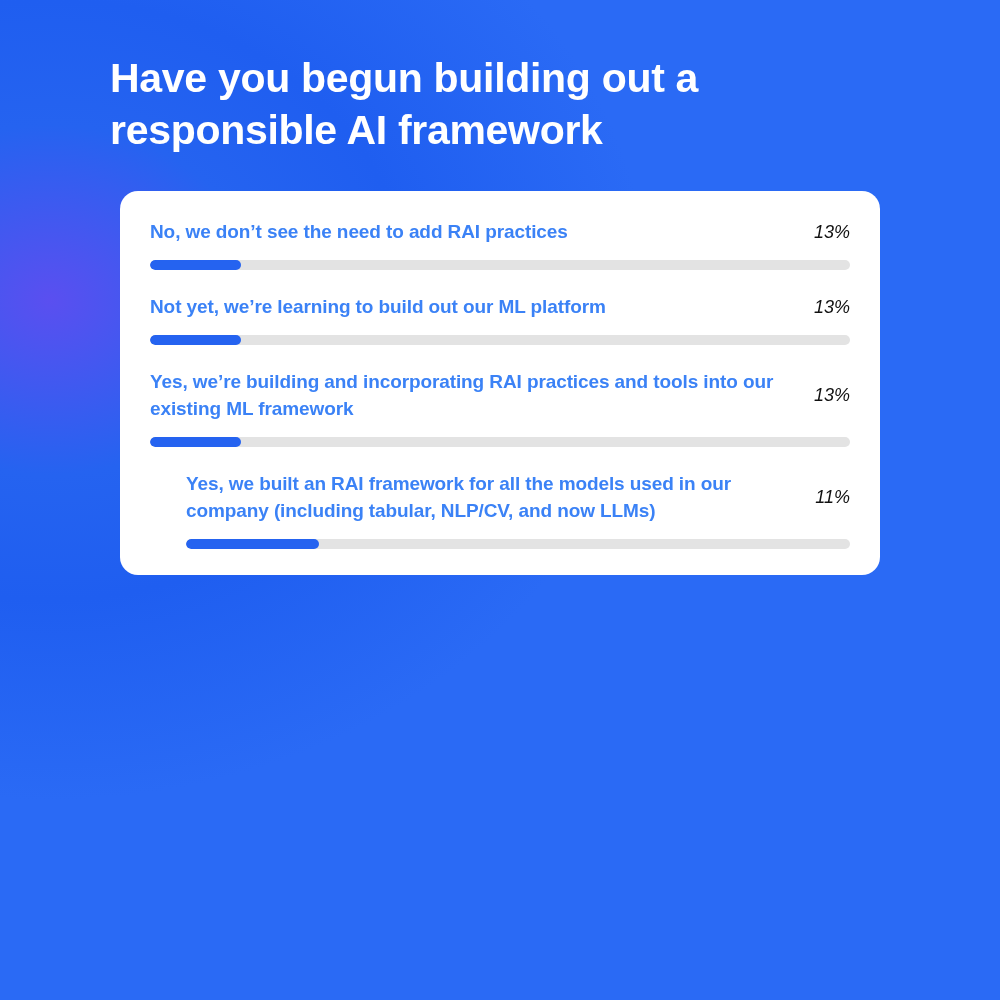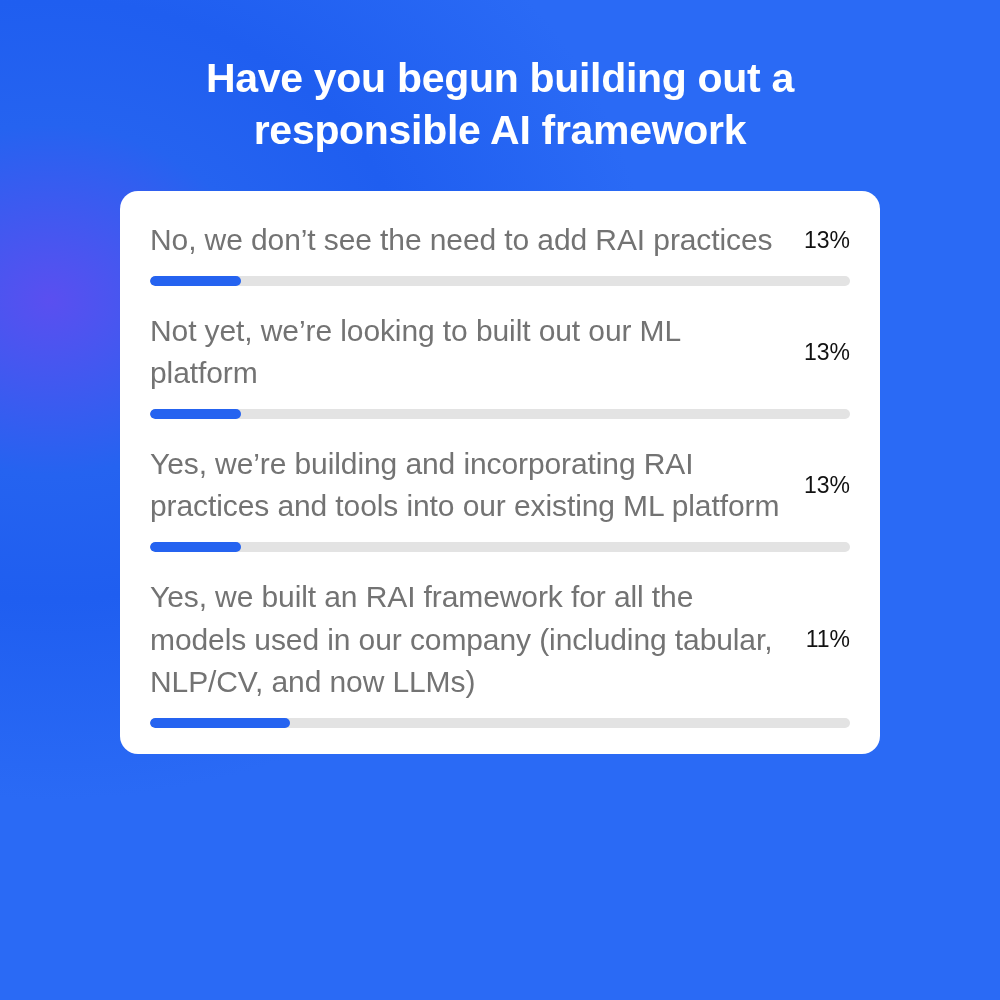--- a/index.html
+++ b/index.html
@@ -9,56 +9,57 @@
     background: radial-gradient(ellipse 600px 500px at 5% 30%, #5a4ff0 0%, #2563f0 35%, #1f5ef0 60%, #2a6af5 100%);
     display: flex;
     flex-direction: column;
     align-items: center;
     padding-top: 52px;
   }
   .title {
     color: #ffffff;
     font-size: 41px;
     font-weight: 600;
-    text-align: center;
+    text-align: left;
     line-height: 1.28;
     letter-spacing: -0.3px;
     margin-bottom: 34px;
     max-width: 780px;
   }
   .card {
     background: #ffffff;
     width: 760px;
     border-radius: 18px;
     padding: 28px 30px 24px 30px;
   }
   .row {
     margin-bottom: 24px;
   }
-  .row:last-child { margin-bottom: 2px; }
+  .row:last-child { margin-bottom: 2px; margin-left: 36px; }
   .row-head {
     display: flex;
     align-items: center;
     justify-content: space-between;
     gap: 24px;
     margin-bottom: 14px;
   }
   .row-label {
-    color: #737373;
-    font-size: 30px;
+    color: #3b82f6;
+    font-size: 19px;
     line-height: 1.42;
-    font-weight: 400;
+    font-weight: 700;
     flex: 1;
     letter-spacing: -0.1px;
   }
   .row-pct {
     color: #111111;
-    font-size: 23px;
+    font-size: 18px;
     font-weight: 400;
     white-space: nowrap;
+    font-style: italic;
   }
   .bar-track {
     width: 100%;
     height: 10px;
     background: #e3e3e3;
     border-radius: 6px;
     overflow: hidden;
   }
   .bar-fill {
     height: 100%;
@@ -78,32 +79,32 @@
       <div class="row-label">No, we don’t see the need to add RAI practices</div>
       <div class="row-pct">13%</div>
     </div>
     <div class="bar-track">
       <div class="bar-fill" style="width: 13%;"></div>
     </div>
   </div>
 
   <div class="row">
     <div class="row-head">
-      <div class="row-label">Not yet, we’re looking to built out our ML platform</div>
+      <div class="row-label">Not yet, we’re learning to build out our ML platform</div>
       <div class="row-pct">13%</div>
     </div>
     <div class="bar-track">
       <div class="bar-fill" style="width: 13%;"></div>
     </div>
   </div>
 
 
   <div class="row">
     <div class="row-head">
-      <div class="row-label">Yes, we’re building and incorporating RAI practices and tools into our existing ML platform</div>
+      <div class="row-label">Yes, we’re building and incorporating RAI practices and tools into our existing ML framework</div>
       <div class="row-pct">13%</div>
     </div>
     <div class="bar-track">
       <div class="bar-fill" style="width: 13%;"></div>
     </div>
   </div>
 
   <div class="row">
     <div class="row-head">
       <div class="row-label">Yes, we built an RAI framework for all the models used in our company (including tabular, NLP/CV, and now LLMs)</div>

